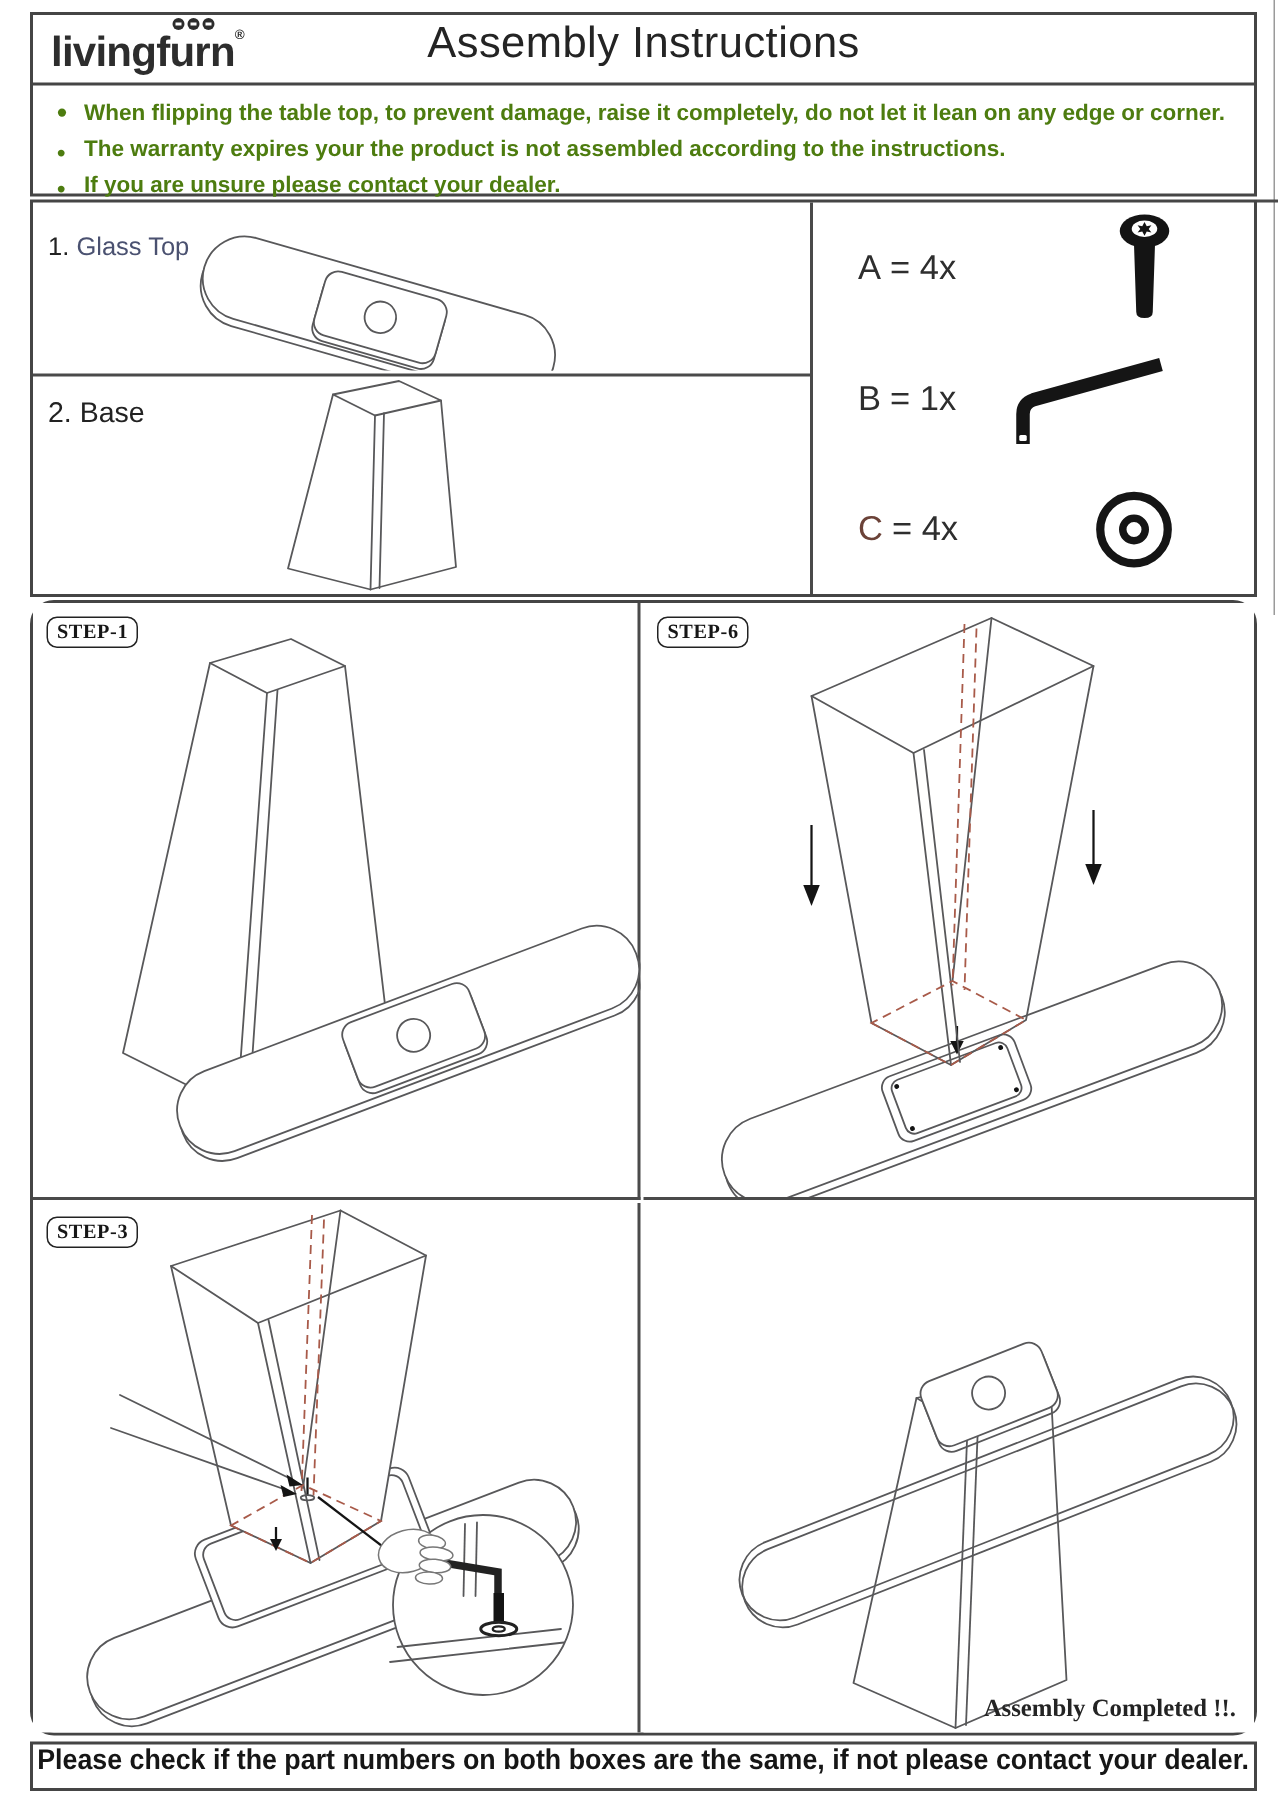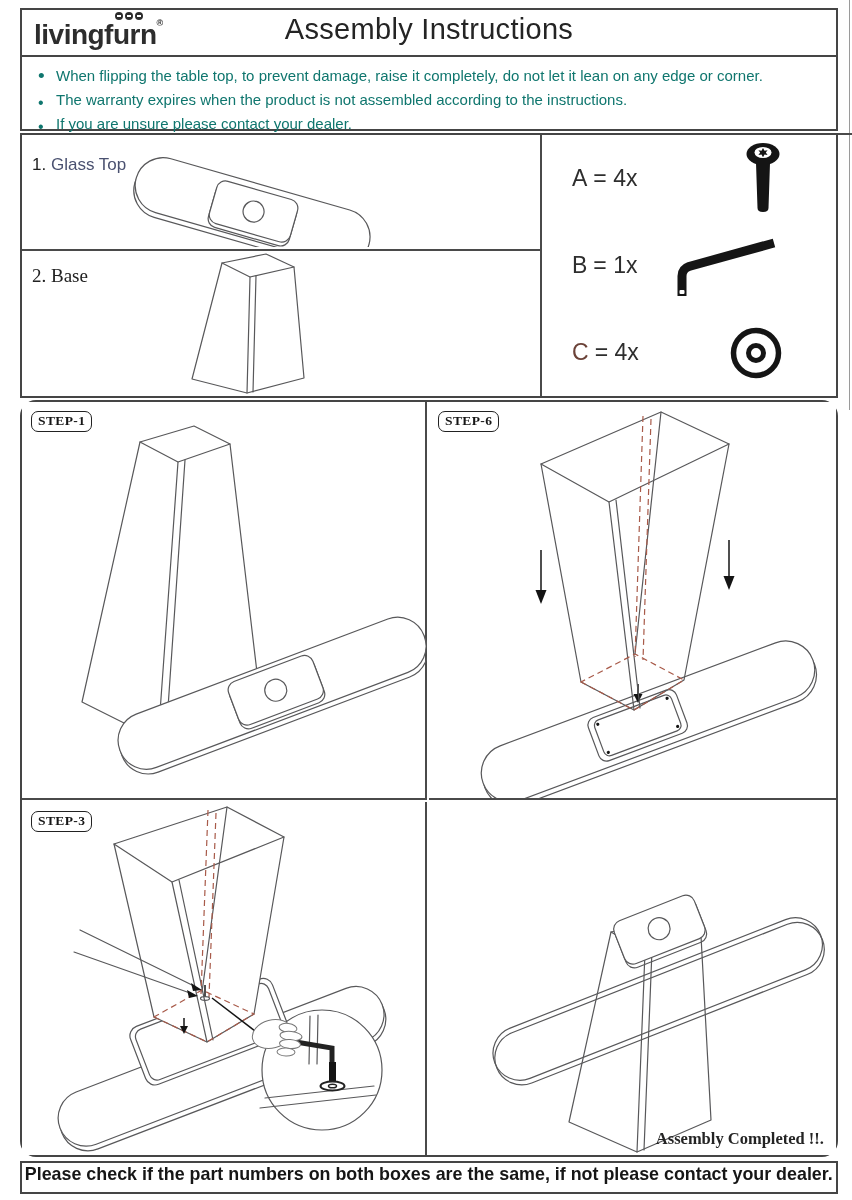--- a/index.html
+++ b/index.html
@@ -18,28 +18,28 @@
   #header-row { position:relative; height:47px; border-bottom:2px solid #454545; }
   #brand { position:absolute; left:12px; top:8px; font-size:28px; font-weight:bold; letter-spacing:-0.5px; color:#2d2d2d; }
   #brand sup { font-size:9px; vertical-align:18px; }
   #brand-dots { position:absolute; left:93px; top:2px; display:flex; gap:2px; }
   .brand-dot { width:8px; height:8px; border-radius:50%; background:#2d2d2d; position:relative; }
   .brand-dot::after { content:""; position:absolute; left:2px; top:3px; width:4px; height:2px; background:#fff; }
   #page-title { position:absolute; left:50%; top:3px; transform:translateX(-50%); font-size:29px; font-weight:400; color:#242424; letter-spacing:0.3px; white-space:nowrap; }
 
   
   #notes { padding:7px 0 0 14px; list-style:none; }
-  #notes li { position:relative; padding-left:20px; font-size:15px; font-weight:400; color:#0f766e; line-height:24px; white-space:nowrap; }
+  #notes li { position:relative; padding-left:20px; font-size:15px; font-weight:700; color:#4d7c0f; line-height:24px; white-space:nowrap; }
   #notes li::before { content:"•"; position:absolute; left:2px; font-size:19px; }
   #notes li:nth-child(2)::before, #notes li:nth-child(3)::before { top:3px; font-size:16px; }
 
   
   #parts-left { position:absolute; left:0; top:0; width:520px; height:261px; border-right:2px solid #4a4a4a; }
   #glass-row { position:relative; height:116px; border-bottom:2px solid #4a4a4a; }
-  #base-row  { position:relative; height:114px;font-family:Liberation Serif, serif; }
+  #base-row  { position:relative; height:114px; }
   .part-label { position:absolute; left:10px; top:20px; font-size:17px; white-space:nowrap; }
   .part-num { color:#222; }
   .part-name-blue { color:#4a5170; }
   #base-row .part-label { font-size:19px; top:14px; }
   #hardware-col { position:absolute; right:0; top:0; width:296px; height:261px; display:flex; flex-direction:column; }
   .hw-row { flex:1; display:flex; align-items:center; }
   .hw-label { font-size:23px; color:#2e2e2e; margin-left:32px; white-space:nowrap; }
   .hw-label .rest { margin-left:6px; }
   .hw-c { color:#6b4238; }
   .hw-icon { margin-left:auto; margin-right:52px; }
@@ -79,21 +79,21 @@
       <div id="brand"><span>livingfurn</span><sup>®</sup></div>
       <div id="brand-dots">
         <span class="brand-dot"></span>
         <span class="brand-dot"></span>
         <span class="brand-dot"></span>
       </div>
       <div id="page-title">Assembly Instructions</div>
     </div>
     <ul id="notes">
       <li>When flipping the table top, to prevent damage, raise it completely, do not let it lean on any edge or corner.</li>
-      <li>The warranty expires when the product is not assembled according to the instructions.</li>
+      <li>The warranty expires your the product is not assembled according to the instructions.</li>
       <li>If you are unsure please contact your dealer.</li>
     </ul>
   </div>
 
   <div id="parts-box" class="box">
     <div id="parts-left">
       <div id="glass-row">
         <div class="part-label">
           <span class="part-num">1.</span>
           <span class="part-name-blue">Glass Top</span>

